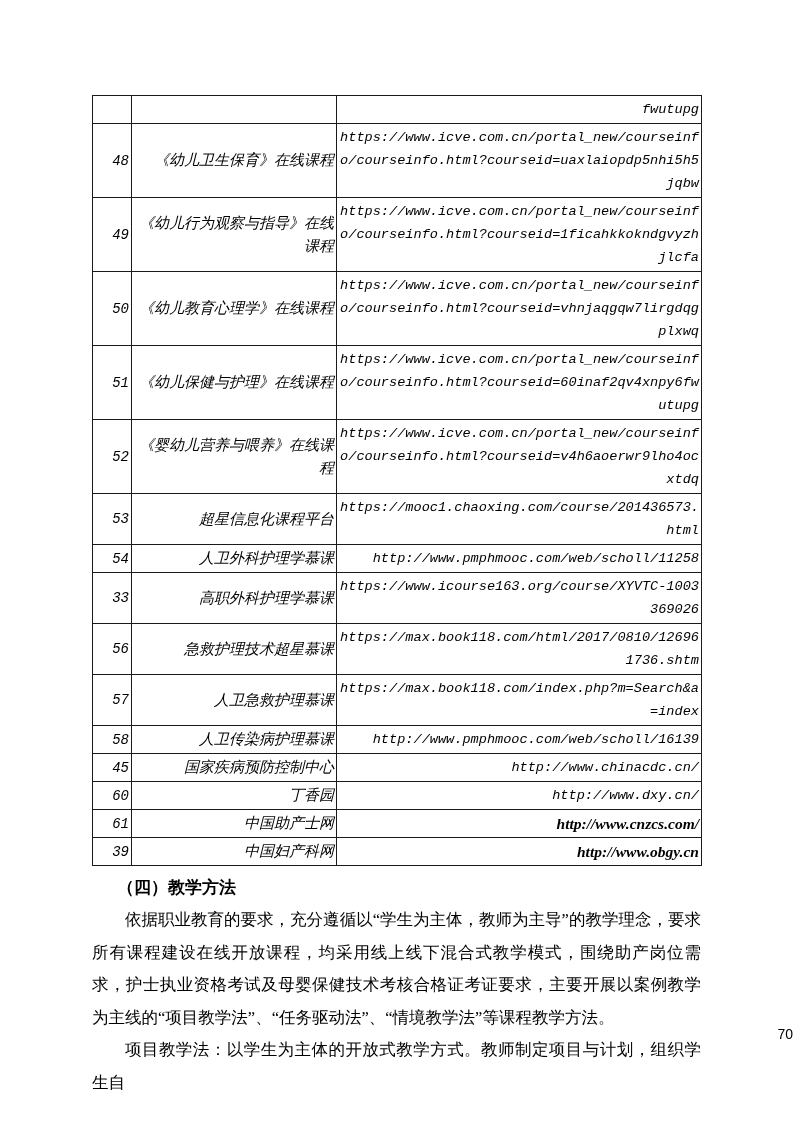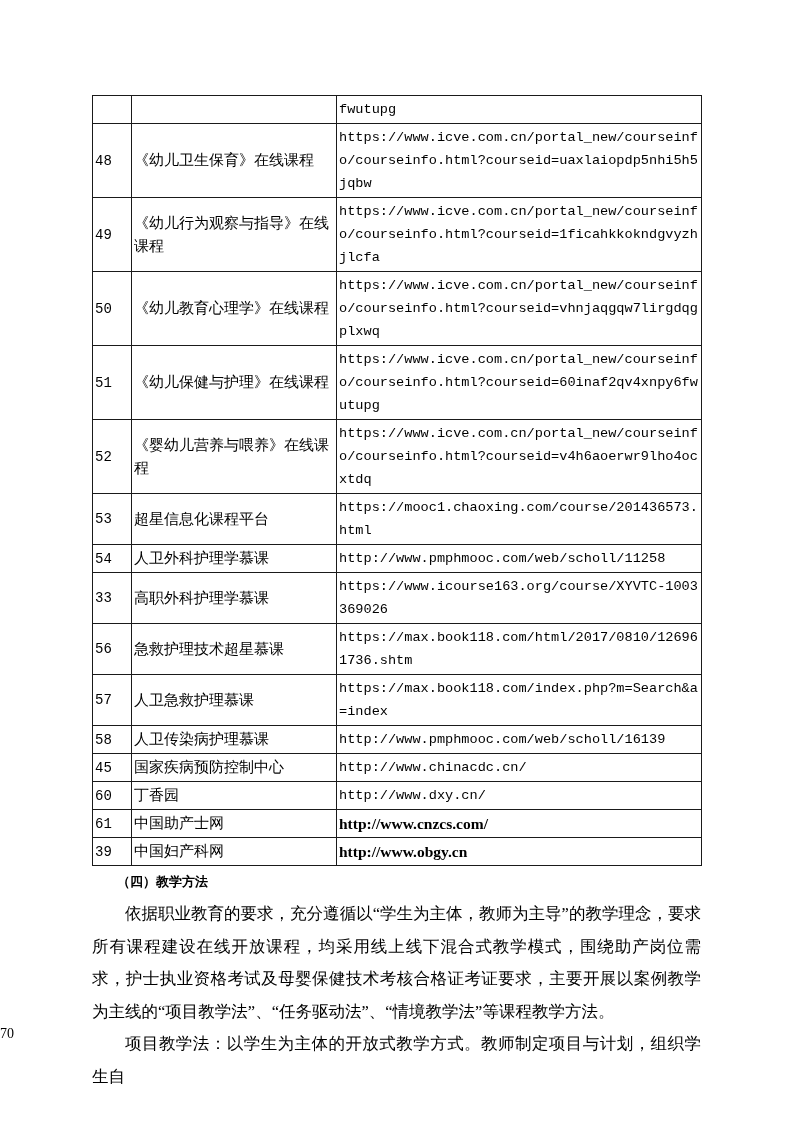--- a/index.html
+++ b/index.html
@@ -18,23 +18,24 @@
     left:92px; top:95px;
     width:609px;
   }
   table.course-table {
     border-collapse:collapse;
     width:609px;
     table-layout:fixed;
   }
   table.course-table td {
     border:1.5px solid #1a1a1a;
-    text-align:left;
+    text-align:right;
     vertical-align:middle;
     padding:2px 2px;
+    font-style:italic;
   }
   td.cell-num {
     font-family:"Liberation Mono","DejaVu Sans Mono",monospace;
     font-size:14px;
     line-height:22px;
   }
   td.cell-name {
     font-family:"Liberation Serif","DejaVu Serif",serif;
     font-size:15px;
     line-height:23px;
@@ -47,38 +48,39 @@
     word-break:break-all;
     padding:2px 3px;
   }
   td.cell-url.url-bold {
     font-family:"Liberation Serif","DejaVu Serif",serif;
     font-weight:bold;
     font-size:15.5px;
     word-break:normal;
   }
   .section-heading {
+    margin-top:6px;
     padding-left:25px;
-    font-size:13px;
+    font-size:17px;
     font-weight:bold;
     line-height:32px;
   }
   .body-para {
     font-size:16.5px;
     line-height:32.5px;
     text-align:justify;
     text-indent:33px;
   }
   .page-number {
     position:absolute;
     left:0; right:0;
     top:1026px;
-    text-align:left;
+    text-align:right;
     font-size:14px;
-    font-family:Liberation Serif, serif;
+    font-family:Liberation Sans, sans-serif;
   }
 </style>
 </head>
 <body>
 
 <div class="page">
   <div class="content">
 
     <table class="course-table">
       <colgroup>

